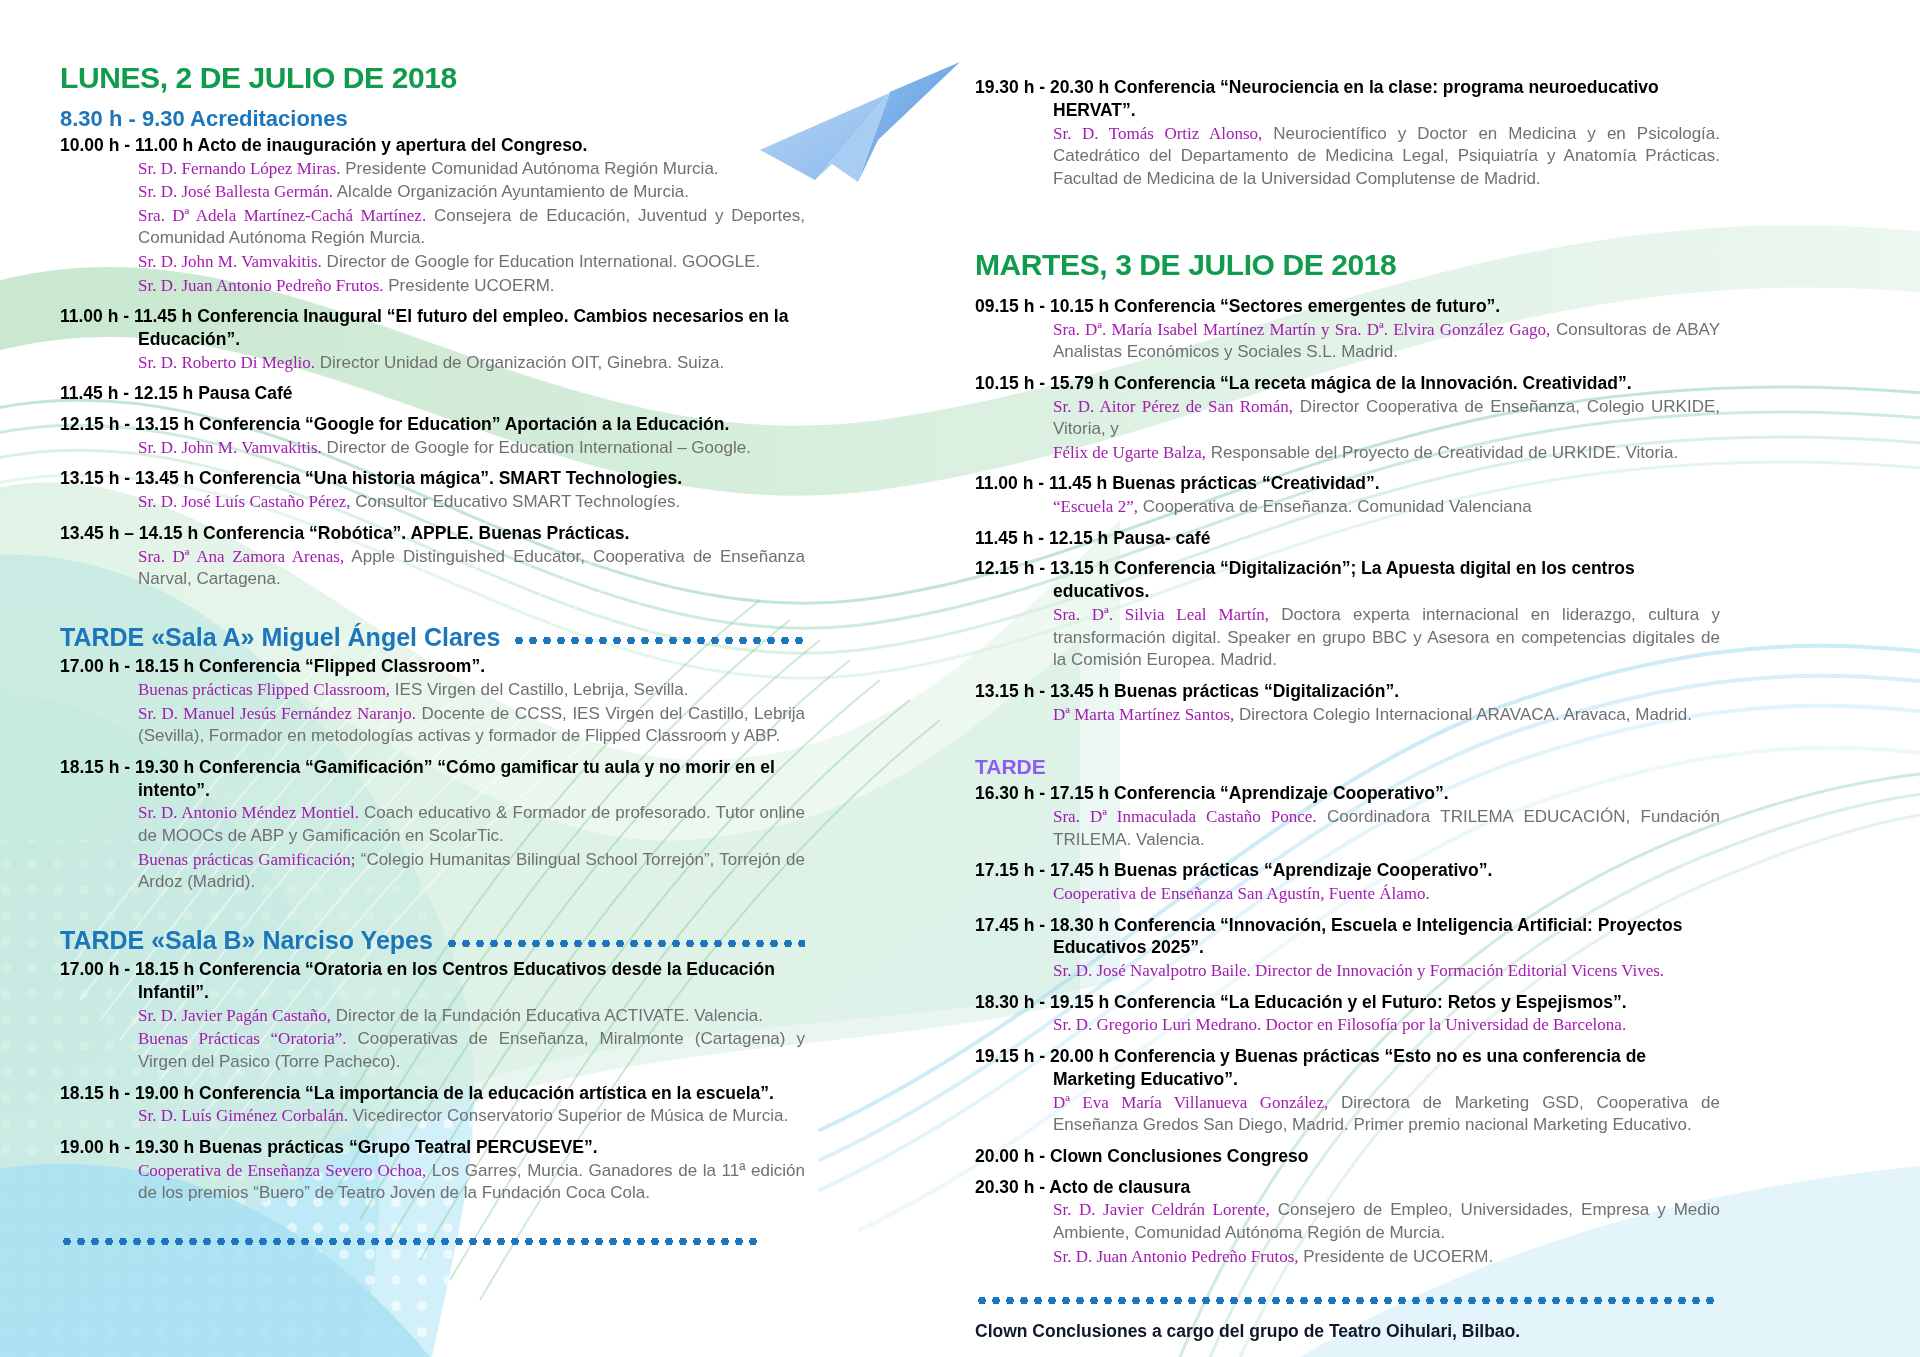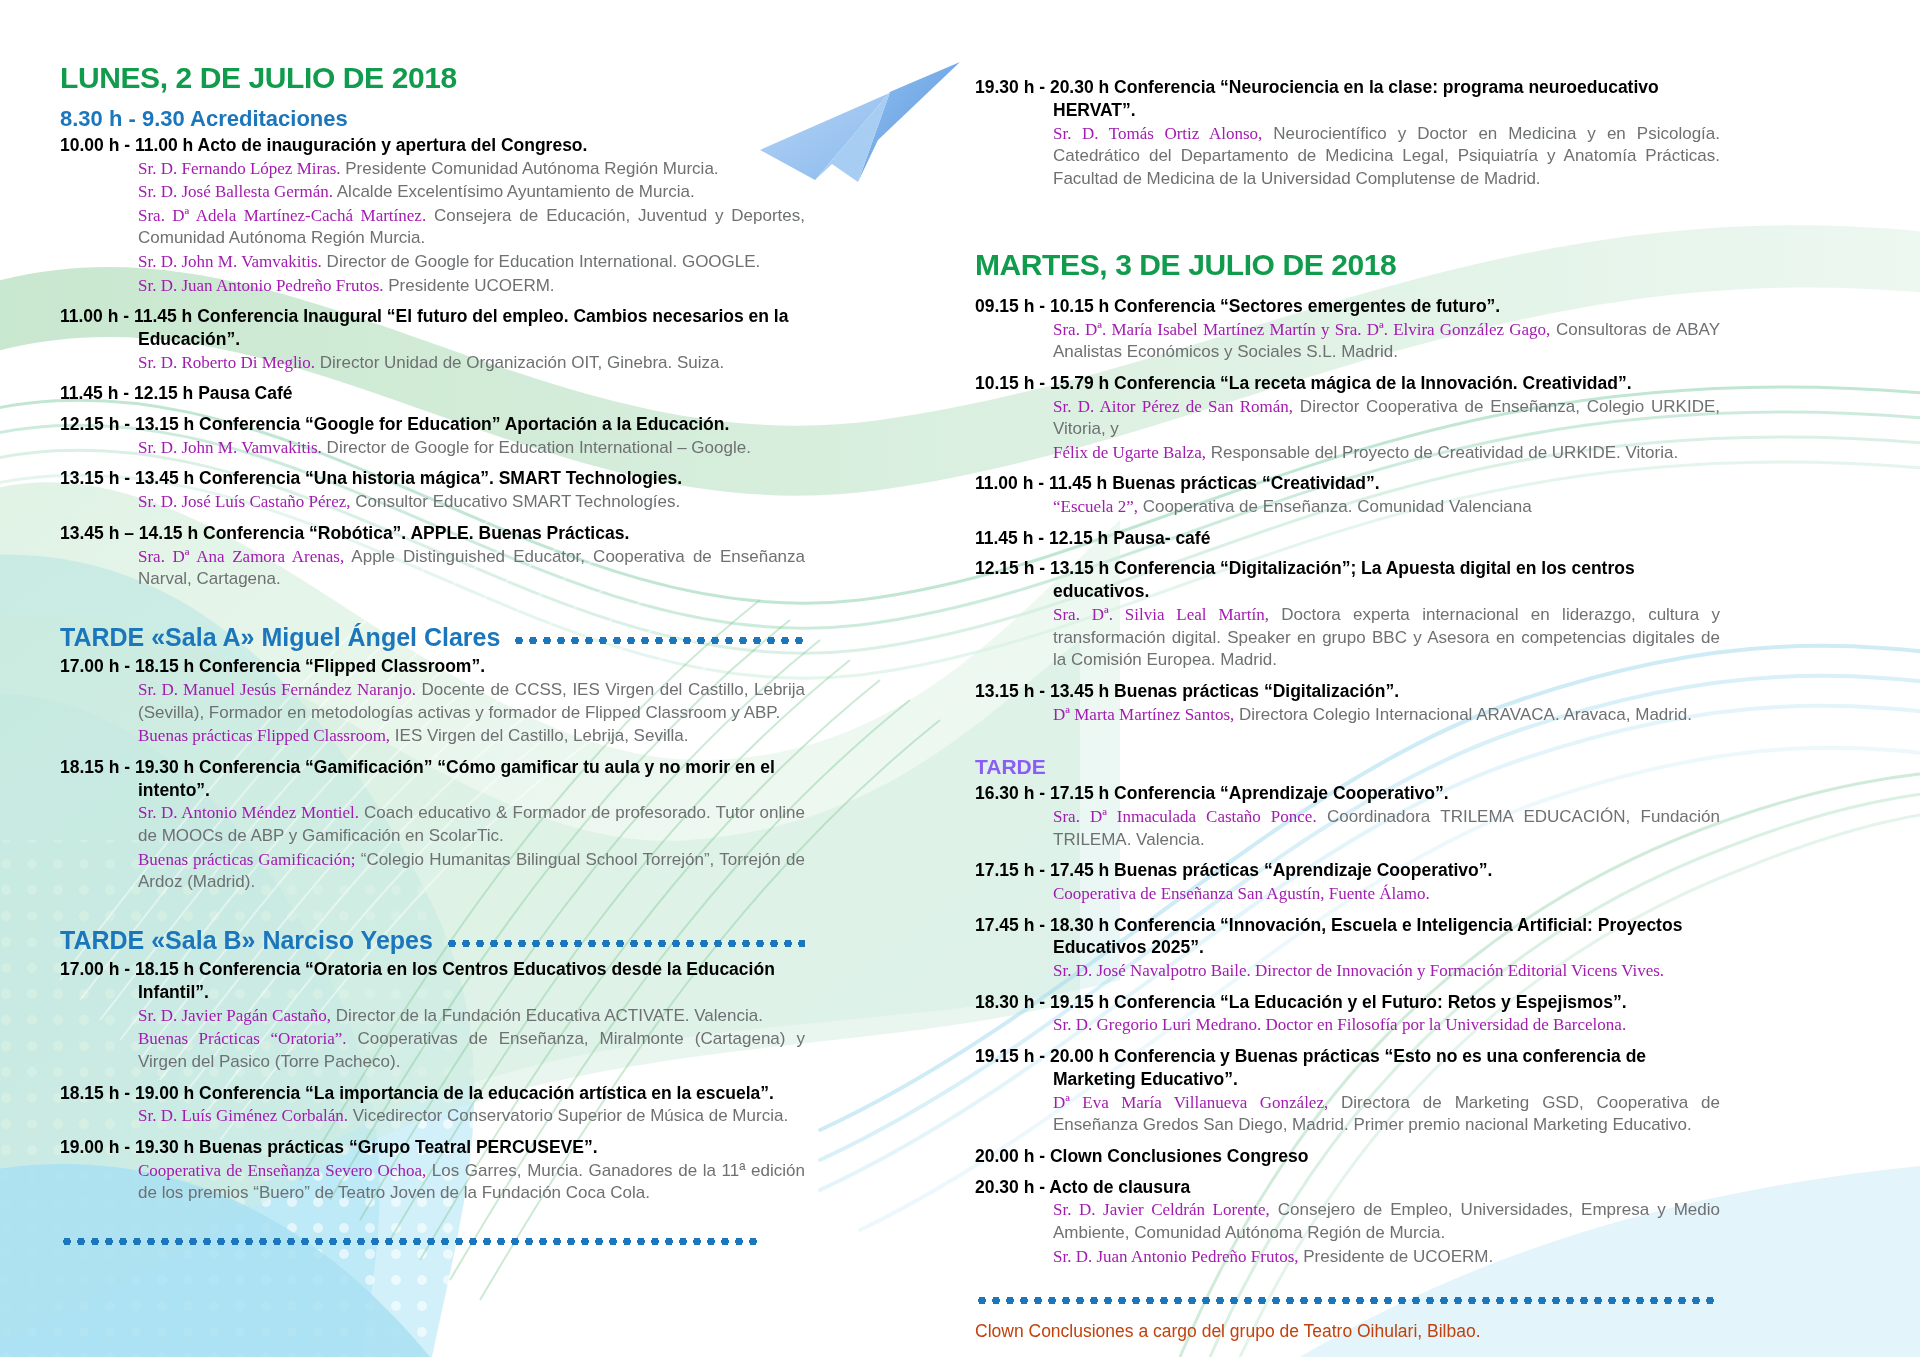--- a/index.html
+++ b/index.html
@@ -100,21 +100,21 @@
     height: 7px;
     background-image: radial-gradient(circle, #1B76BC 50%, rgba(0,0,0,0) 51%);
     background-size: 14px 7px;
     background-repeat: repeat-x;
     background-position: left center;
   }
   .rule-left { margin: 26px 0 0 0; width: 700px; }
   .rule-right { margin: 22px 0 16px 0; width: 745px; }
 
   .closing {
-    font-weight: normal; font-size: 17.5px; color: #c2410c;
+    font-weight: bold; font-size: 17.5px; color: #0f172a;
     line-height: 1.3; margin: 0;
   }
 </style>
 </head>
 <body>
 
 <svg id="bg" viewBox="0 0 1920 1357" preserveAspectRatio="none">
   <defs>
     <linearGradient id="gA" x1="0" y1="0" x2="1" y2="1">
       <stop offset="0%" stop-color="#b9e3c4"></stop>
@@ -220,21 +220,21 @@
   <div class="col col-left">
 
     <h1 class="day-title">LUNES, 2 DE JULIO DE 2018</h1>
 
     <div class="sub-blue">8.30 h - 9.30 Acreditaciones</div>
 
     <div id="left-entries">
         <div class="entry">
           <p class="entry-title hang">10.00 h - 11.00 h   Acto de inauguración y apertura del Congreso.</p>
           <p class="detail just"><span class="nm">Sr. D. Fernando López Miras.</span><span> Presidente Comunidad Autónoma Región Murcia.</span></p>
-          <p class="detail just"><span class="nm">Sr. D. José Ballesta Germán.</span><span> Alcalde Excelentísimo Ayuntamiento de Murcia.</span></p>
+          <p class="detail just"><span class="nm">Sr. D. José Ballesta Germán.</span><span> Alcalde Organización Ayuntamiento de Murcia.</span></p>
           <p class="detail just"><span class="nm">Sra. Dª Adela Martínez-Cachá Martínez.</span><span> Consejera de Educación, Juventud y Deportes, Comunidad Autónoma Región Murcia.</span></p>
           <p class="detail just"><span class="nm">Sr. D. John M. Vamvakitis.</span><span> Director de Google for Education International. GOOGLE.</span></p>
           <p class="detail just"><span class="nm">Sr. D. Juan Antonio Pedreño Frutos.</span><span> Presidente UCOERM.</span></p>
           <div class="gap-sm"></div>
         </div>
         <div class="entry">
           <p class="entry-title hang">11.00 h - 11.45 h Conferencia Inaugural “El futuro del empleo. Cambios necesarios en la Educación”.</p>
           <p class="detail just"><span class="nm">Sr. D. Roberto Di Meglio.</span><span> Director Unidad de Organización OIT, Ginebra. Suiza.</span></p>
           <div class="gap-sm"></div>
         </div>
@@ -259,22 +259,22 @@
         </div>
       </div>
 
     <div class="section-head">
       <span class="sh-text">TARDE «Sala A» Miguel Ángel Clares</span>
       <span class="dots"></span>
     </div>
     <div id="sala-a-entries">
         <div class="entry">
           <p class="entry-title hang">17.00 h - 18.15 h Conferencia “Flipped Classroom”.</p>
+          <p class="detail just"><span class="nm">Buenas prácticas Flipped Classroom,</span><span> IES Virgen del Castillo, Lebrija, Sevilla.</span></p>
           <p class="detail just"><span class="nm">Sr. D. Manuel Jesús Fernández Naranjo.</span><span> Docente de CCSS, IES Virgen del Castillo, Lebrija (Sevilla), Formador en metodologías activas y formador de Flipped Classroom y ABP.</span></p>
-          <p class="detail just"><span class="nm">Buenas prácticas Flipped Classroom,</span><span> IES Virgen del Castillo, Lebrija, Sevilla.</span></p>
           <div class="gap-sm"></div>
         </div>
         <div class="entry">
           <p class="entry-title hang">18.15 h - 19.30 h Conferencia “Gamificación” “Cómo gamificar tu aula y no morir en el intento”.</p>
           <p class="detail just"><span class="nm">Sr. D. Antonio Méndez Montiel.</span><span> Coach educativo &amp; Formador de profesorado. Tutor online de MOOCs de ABP y Gamificación en ScolarTic.</span></p>
           <p class="detail just"><span class="nm"> Buenas prácticas Gamificación;</span><span> “Colegio Humanitas Bilingual School Torrejón”, Torrejón de Ardoz (Madrid).</span></p>
           <div class="gap-sm"></div>
         </div>
       </div>
 

